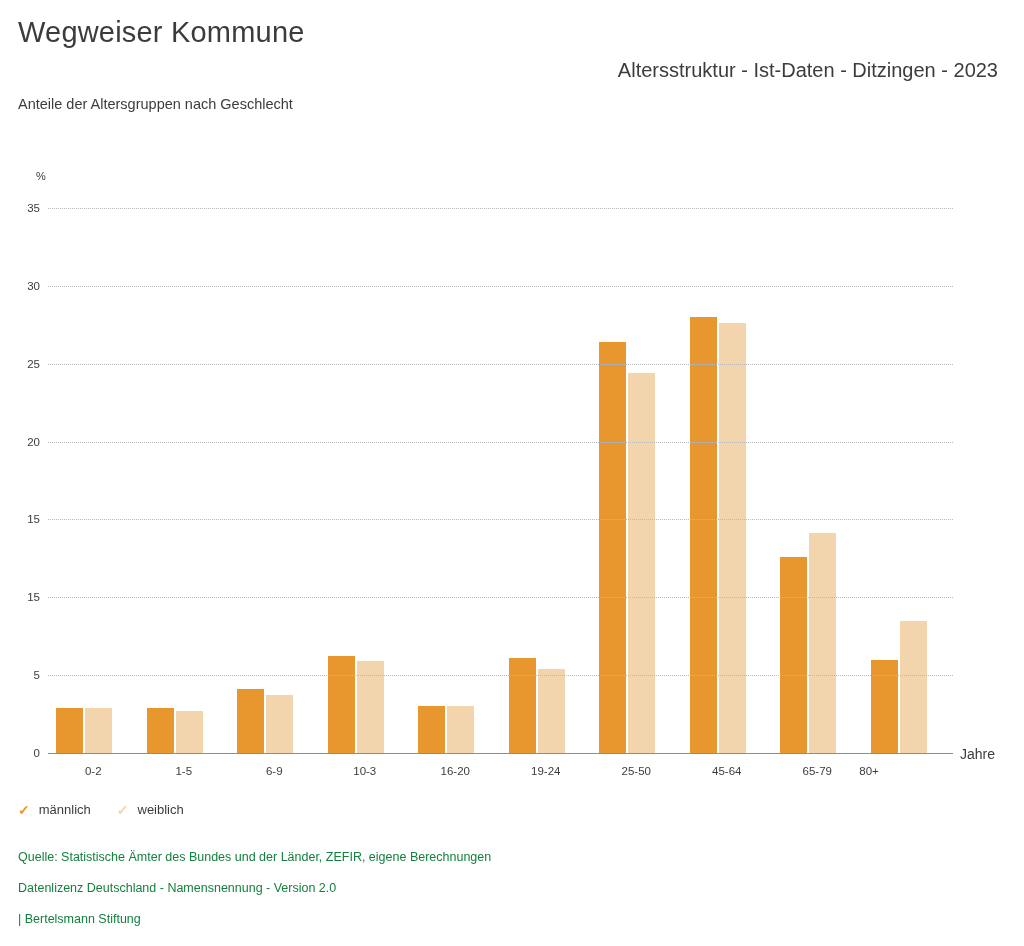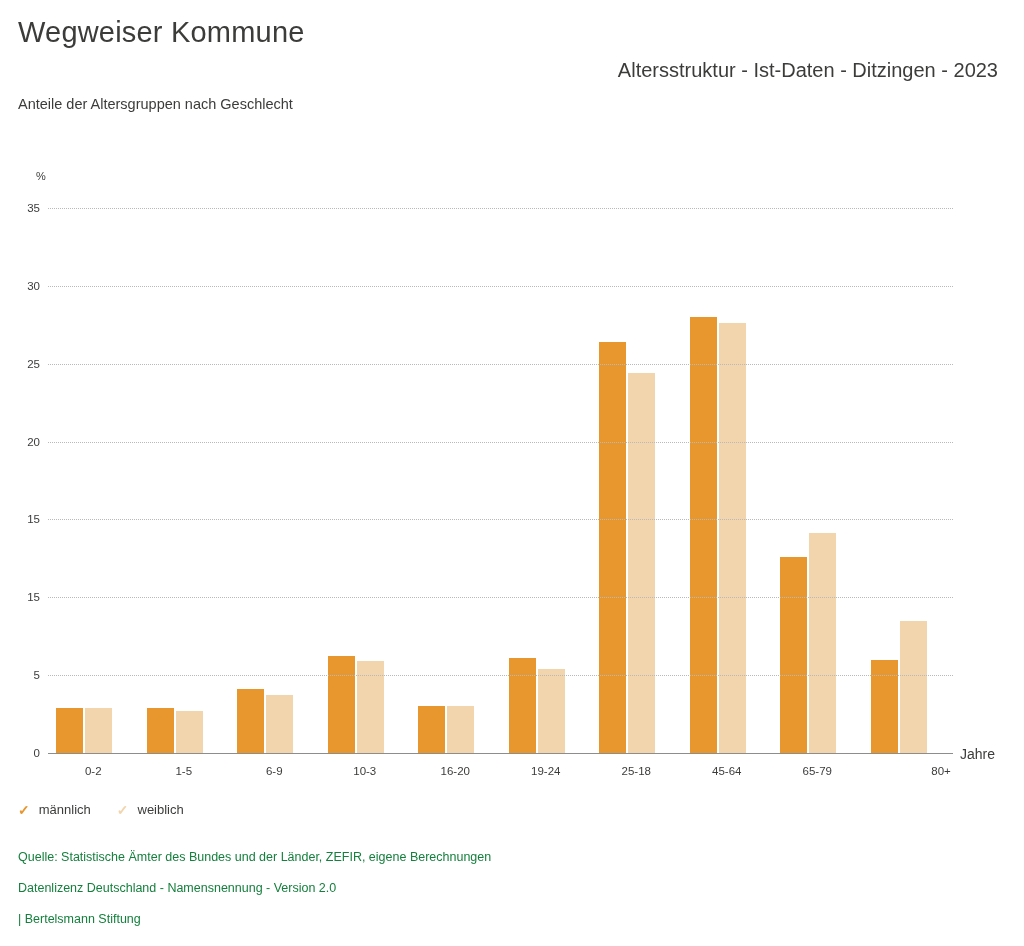--- a/index.html
+++ b/index.html
@@ -242,24 +242,24 @@
         <div class="ylabel" style="left: 6px; top: 117.857px; text-align: right;">30</div>
         <div class="ylabel" style="left: 6px; top: 40px;">35</div>
       </div>
     <div id="xlabels">
         <div class="xlabel" style="left: 48.25px; top: 597px;">0-2</div>
         <div class="xlabel" style="left: 138.75px; top: 597px;">1-5</div>
         <div class="xlabel" style="left: 229.25px; top: 597px;">6-9</div>
         <div class="xlabel" style="left: 319.75px; top: 597px;">10-3</div>
         <div class="xlabel" style="left: 410.25px; top: 597px;">16-20</div>
         <div class="xlabel" style="left: 500.75px; top: 597px;">19-24</div>
-        <div class="xlabel" style="left: 591.25px; top: 597px;">25-18</div>
+        <div class="xlabel" style="left: 591.25px; top: 597px;">25-50</div>
         <div class="xlabel" style="left: 681.75px; top: 597px;">45-64</div>
         <div class="xlabel" style="left: 772.25px; top: 597px;">65-79</div>
-        <div class="xlabel" style="left: 896px; top: 597px;">80+</div>
+        <div class="xlabel" style="left: 824px; top: 597px;">80+</div>
       </div>
   </div>
 
   <div class="legend">
     <div class="legend-item">
       <span class="legend-check m">✓</span>
       <span>männlich</span>
     </div>
     <div class="legend-item">
       <span class="legend-check w">✓</span>

